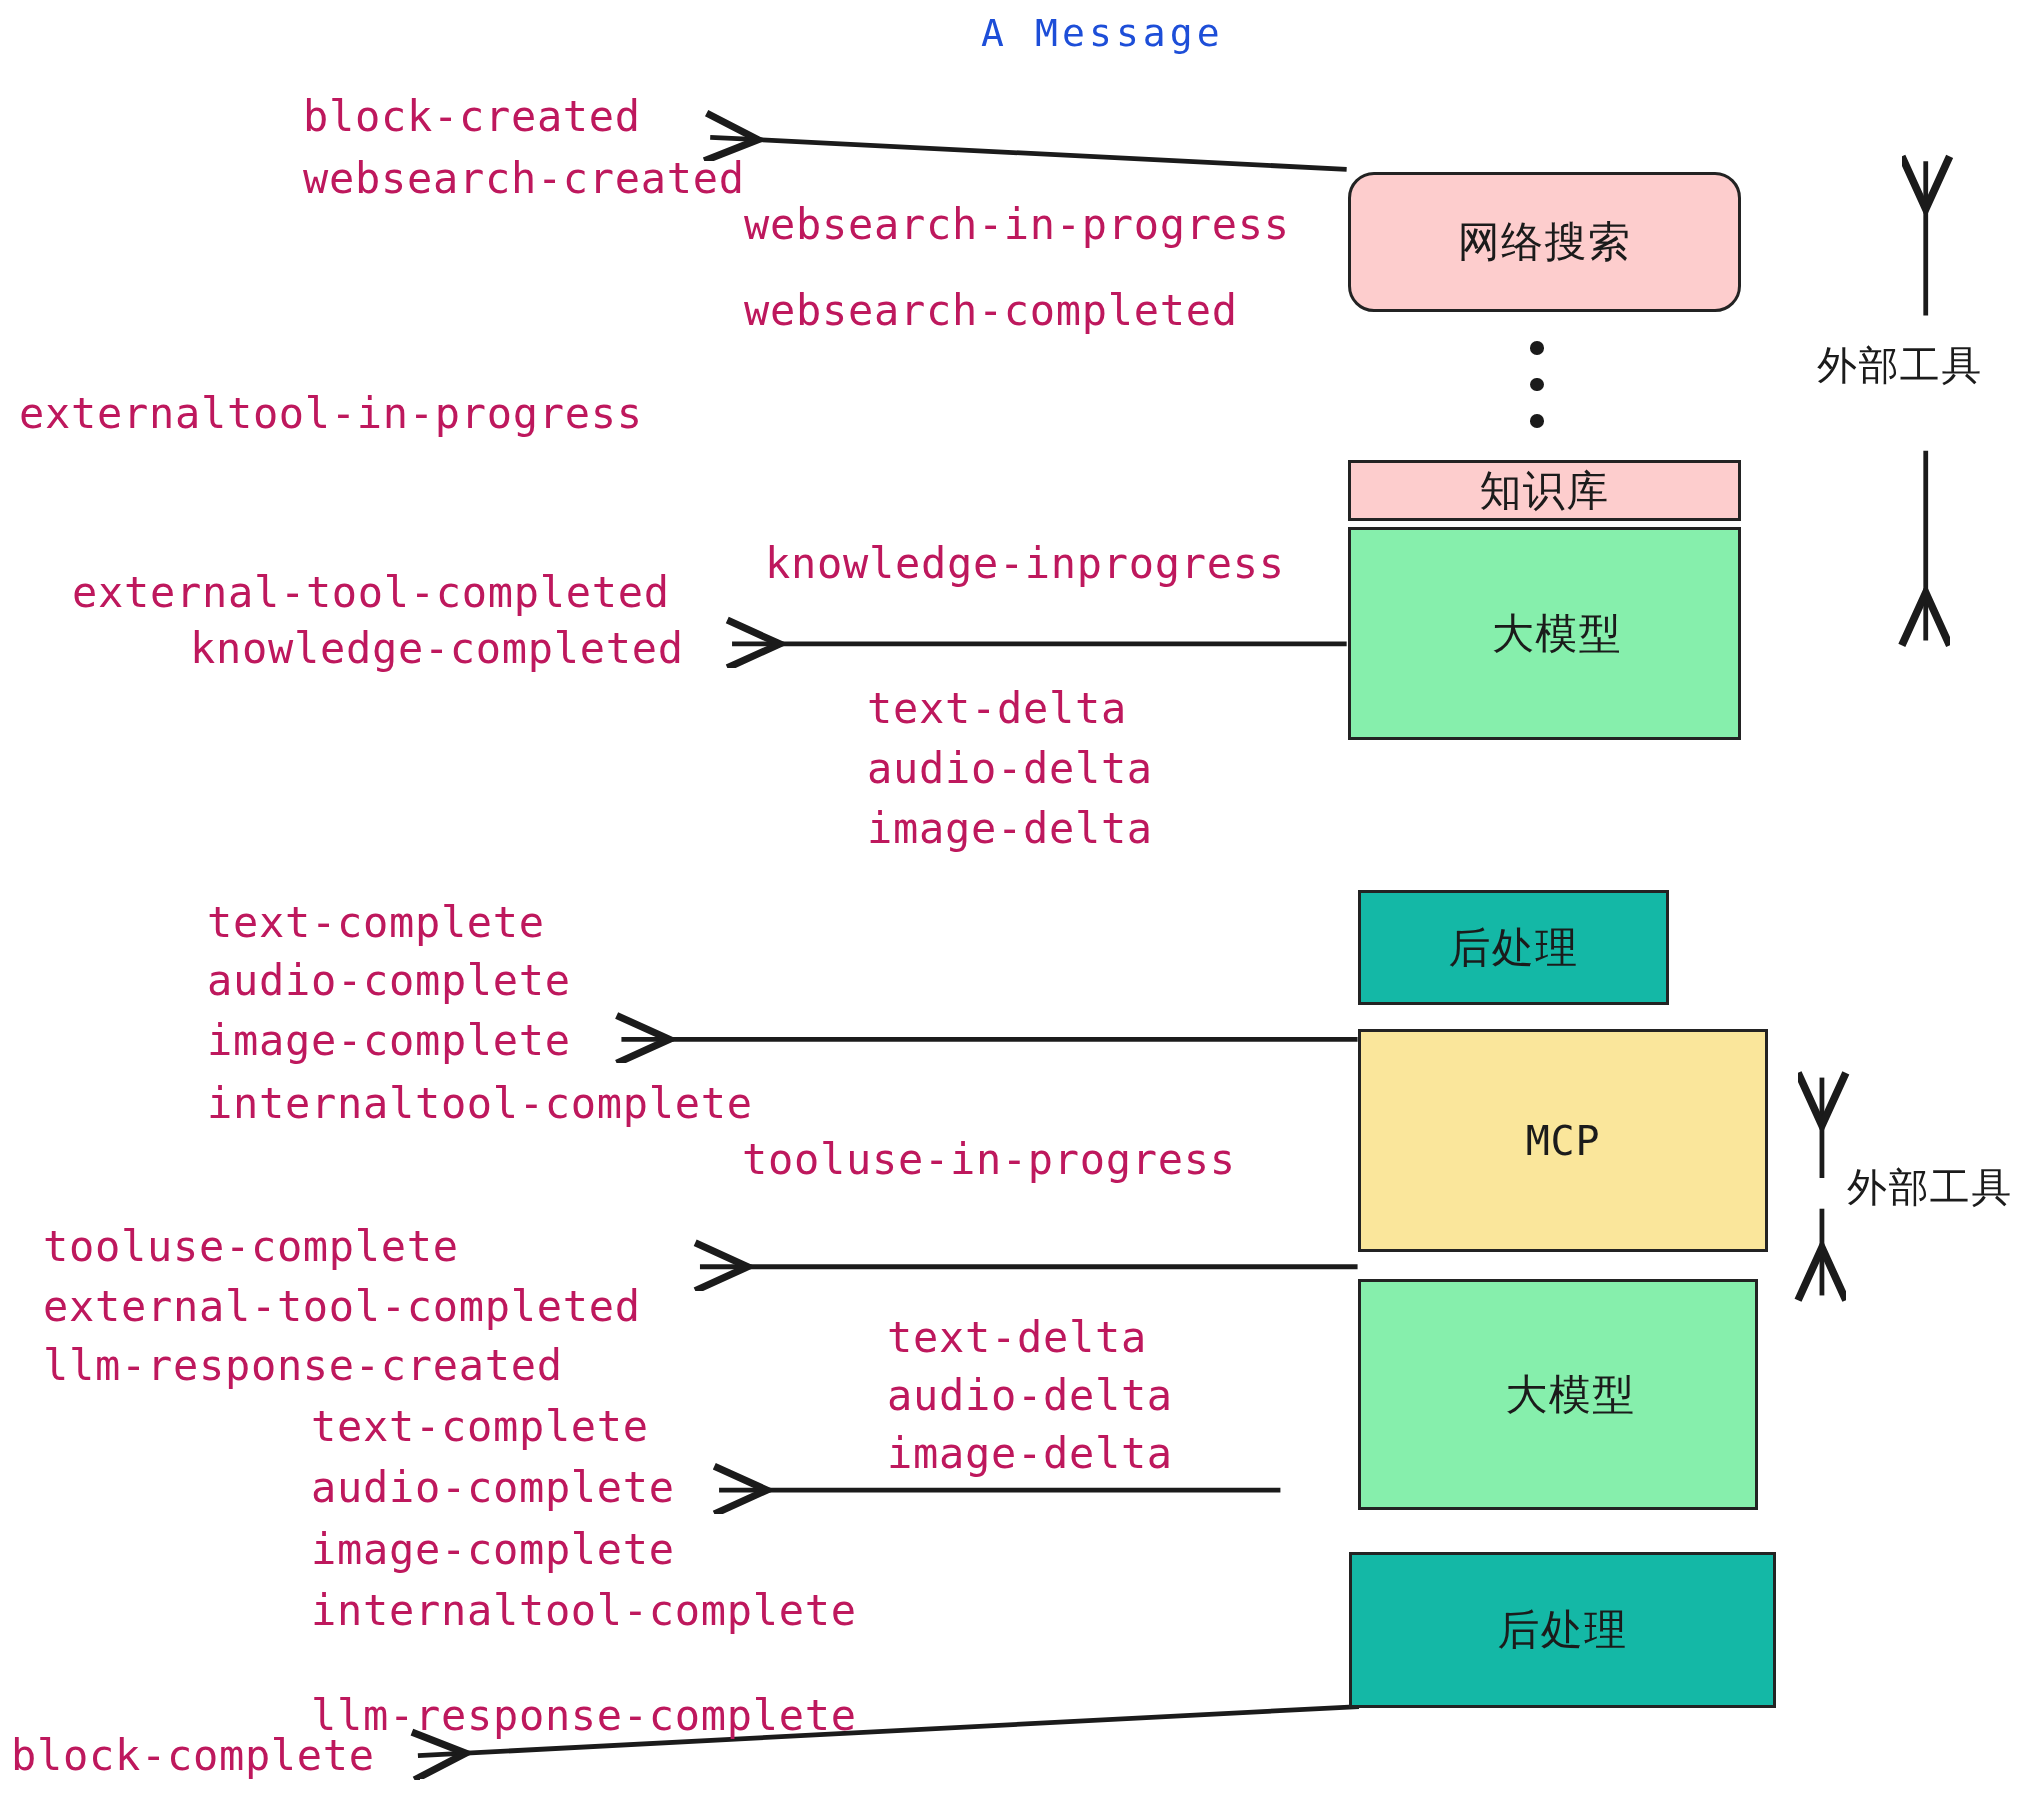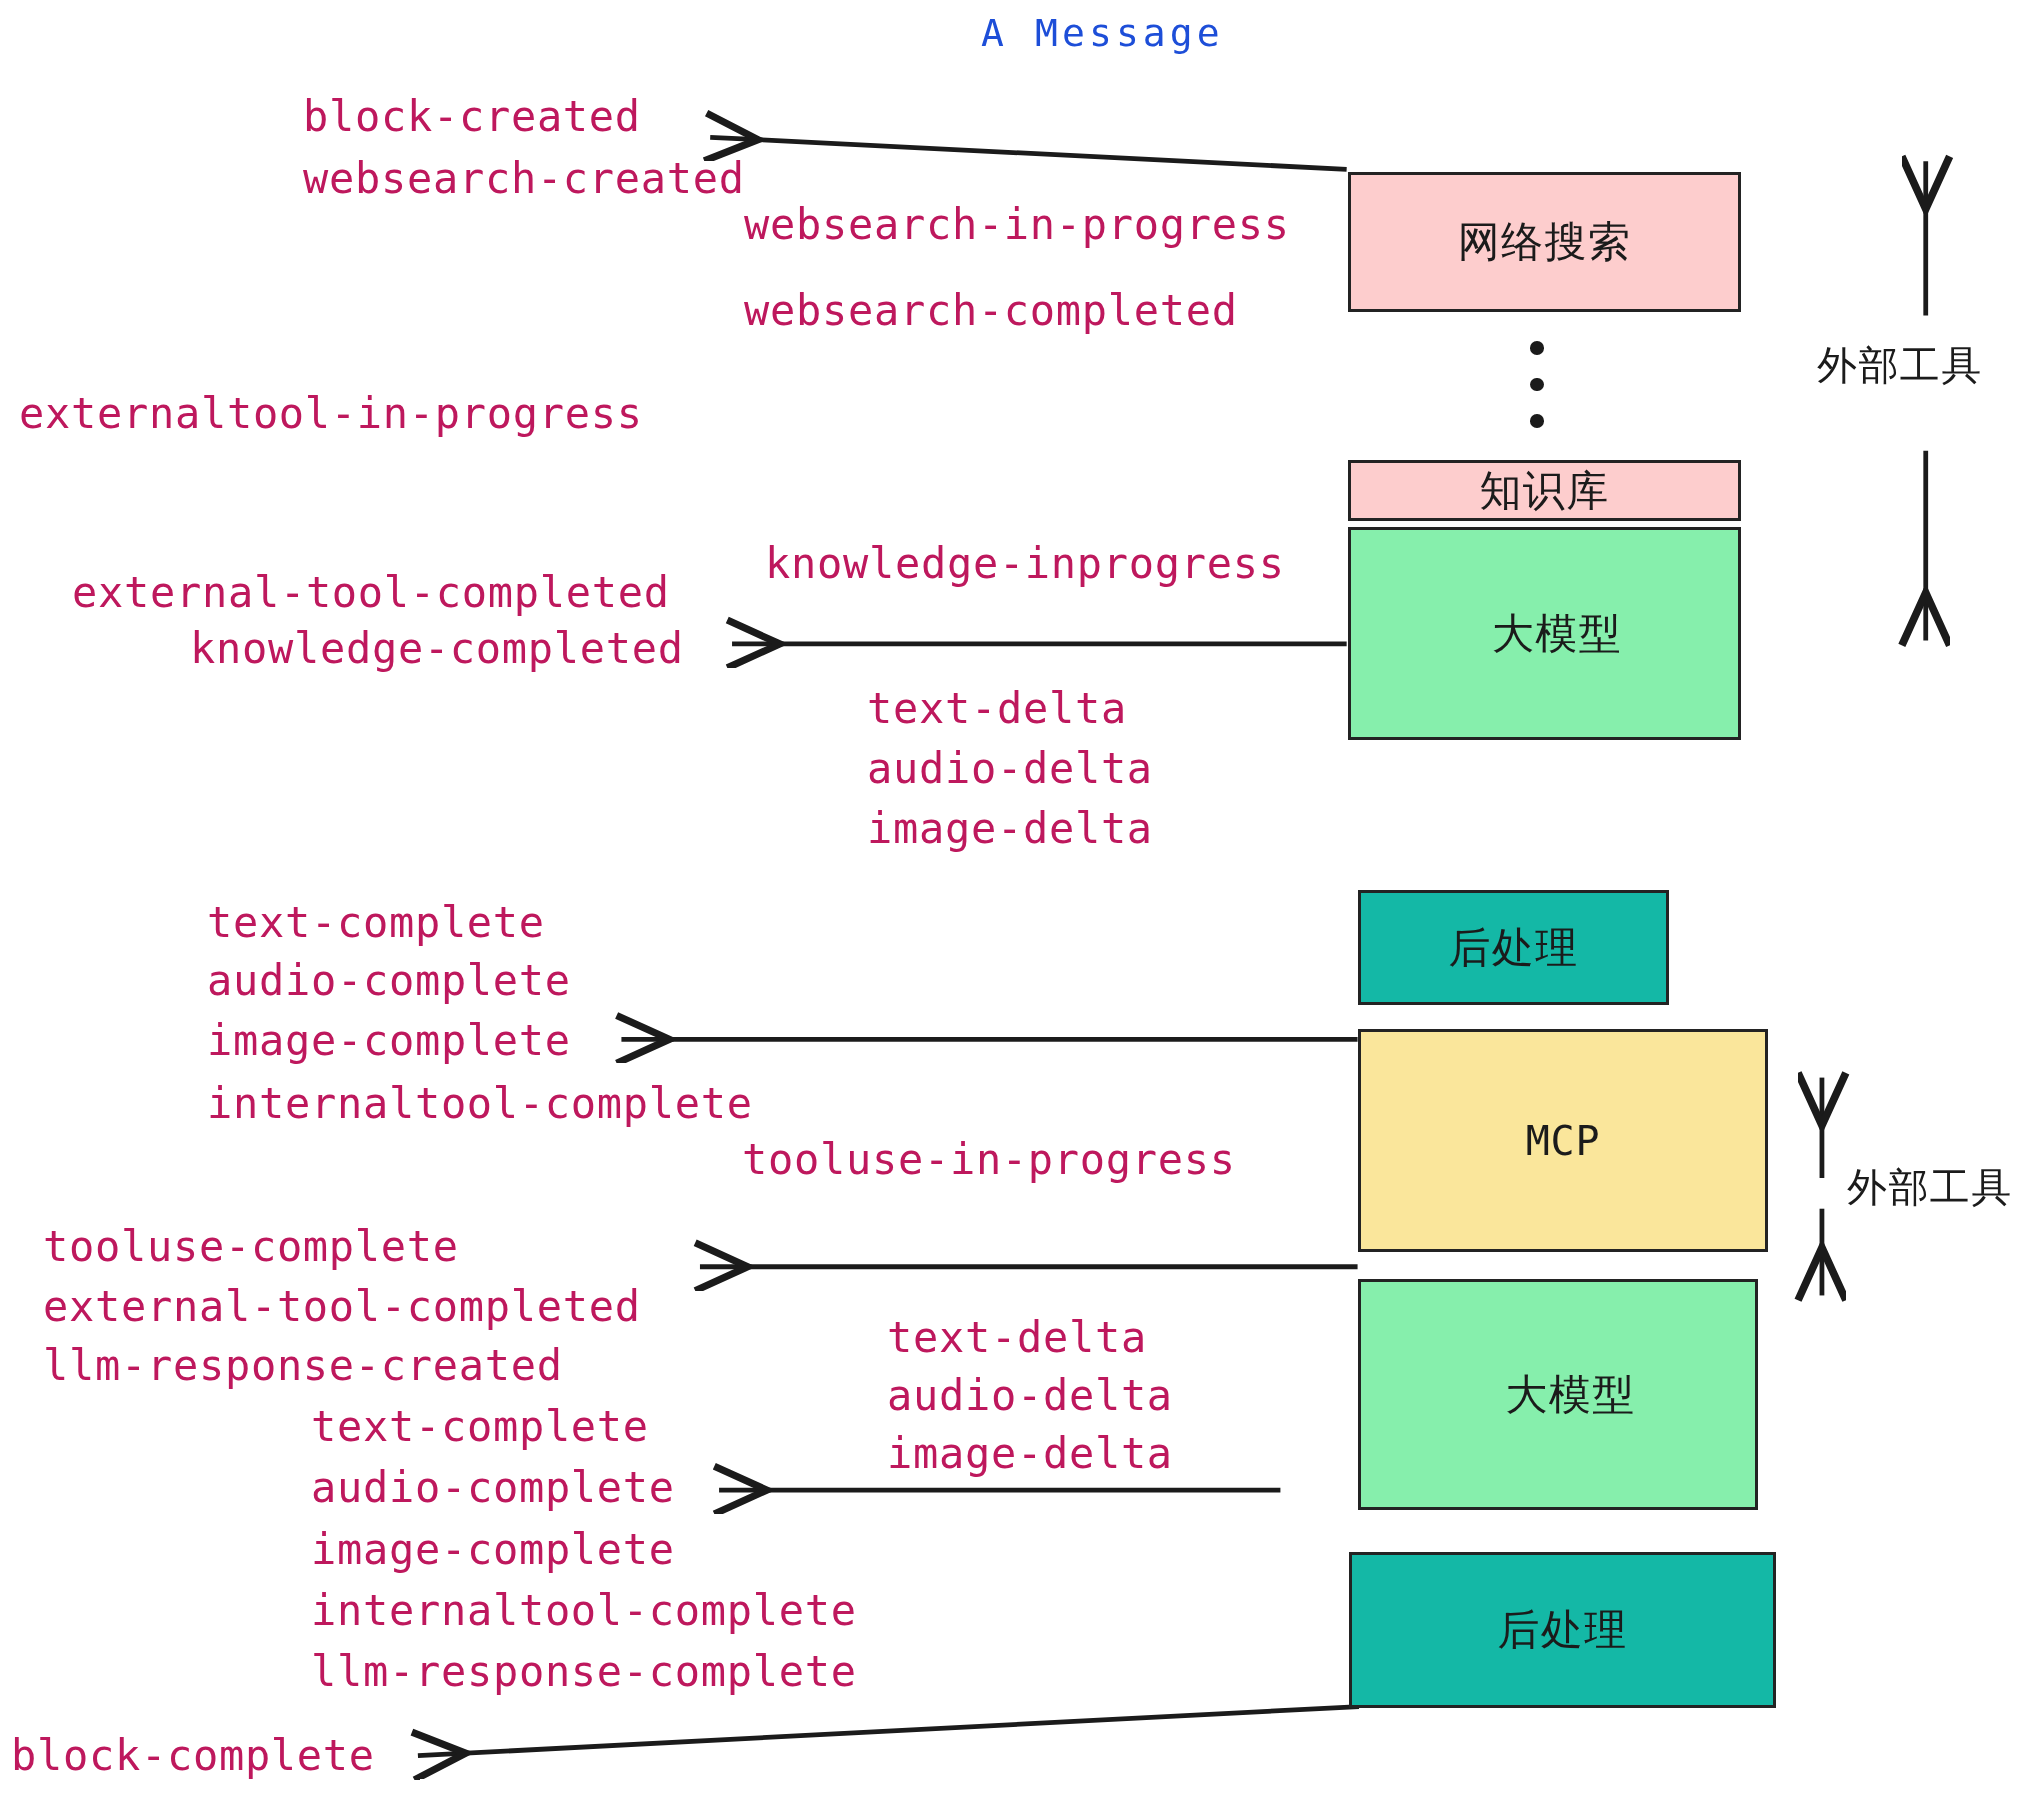--- a/index.html
+++ b/index.html
@@ -109,21 +109,21 @@
 
     <path d="M1990,2499 L612,2571" fill="none" stroke="#1b1b1b" stroke-width="7" marker-end="url(#ah)"></path>
 
     <path d="M2820,462 L2820,236" fill="none" stroke="#1b1b1b" stroke-width="7" marker-end="url(#ahv)"></path>
     <path d="M2820,660 L2820,938" fill="none" stroke="#1b1b1b" stroke-width="7" marker-end="url(#ahv)"></path>
 
     <path d="M2668,1725 L2668,1578" fill="none" stroke="#1b1b1b" stroke-width="7" marker-end="url(#ahv)"></path>
     <path d="M2668,1770 L2668,1897" fill="none" stroke="#1b1b1b" stroke-width="7" marker-end="url(#ahv)"></path>
   </svg>
 
-  <div class="node pink" style="left:1348px;top:172px;width:393px;height:140px;">
+  <div class="node pink" style="left:1348px;top:172px;width:393px;height:140px;border-radius:26px;">
     <span>网络搜索</span>
   </div>
 
   <div class="vdots" style="left:1530px;top:341px;">
     <span></span>
       <span></span>
       <span></span>
   </div>
 
   <div class="node pink" style="left:1348px;top:460px;width:393px;height:61px;">
@@ -181,18 +181,18 @@
   <div class="evt" style="left:43px;top:1345px;">llm-response-created</div>
 
   <div class="evt" style="left:887px;top:1317px;">text-delta</div>
   <div class="evt" style="left:887px;top:1375px;">audio-delta</div>
   <div class="evt" style="left:887px;top:1433px;">image-delta</div>
 
   <div class="evt" style="left:311px;top:1406px;">text-complete</div>
   <div class="evt" style="left:311px;top:1467px;">audio-complete</div>
   <div class="evt" style="left:311px;top:1529px;">image-complete</div>
   <div class="evt" style="left:311px;top:1590px;">internaltool-complete</div>
-  <div class="evt" style="left:311px;top:1651px;">llm-response-complete</div>
+  <div class="evt" style="left:311px;top:1695px;">llm-response-complete</div>
 
   <div class="evt" style="left:11px;top:1735px;">block-complete</div>
 
 </div>
 
 
 </body></html>

